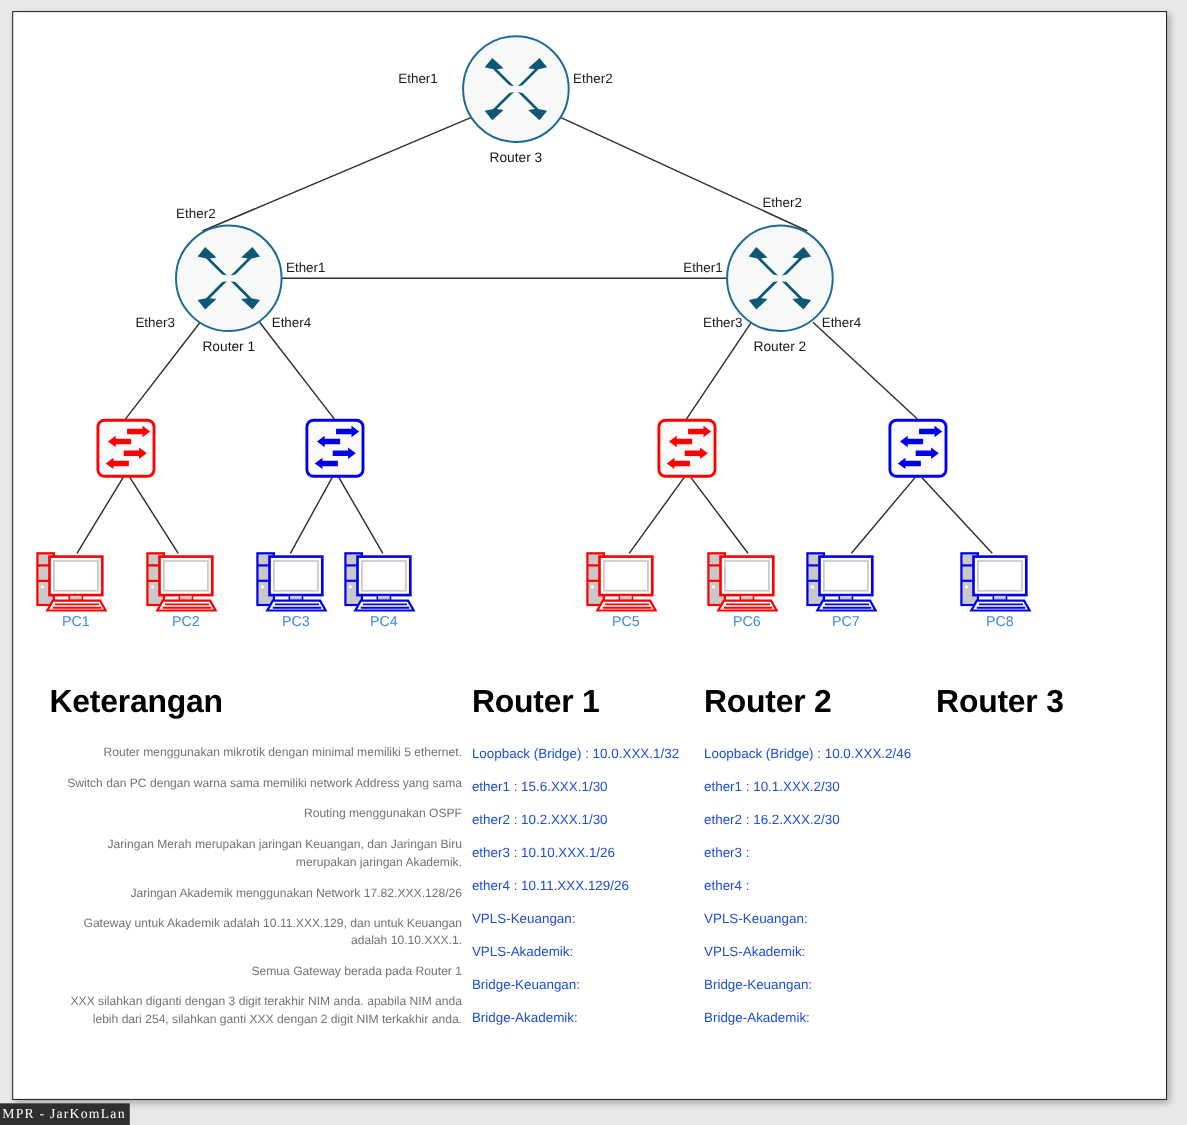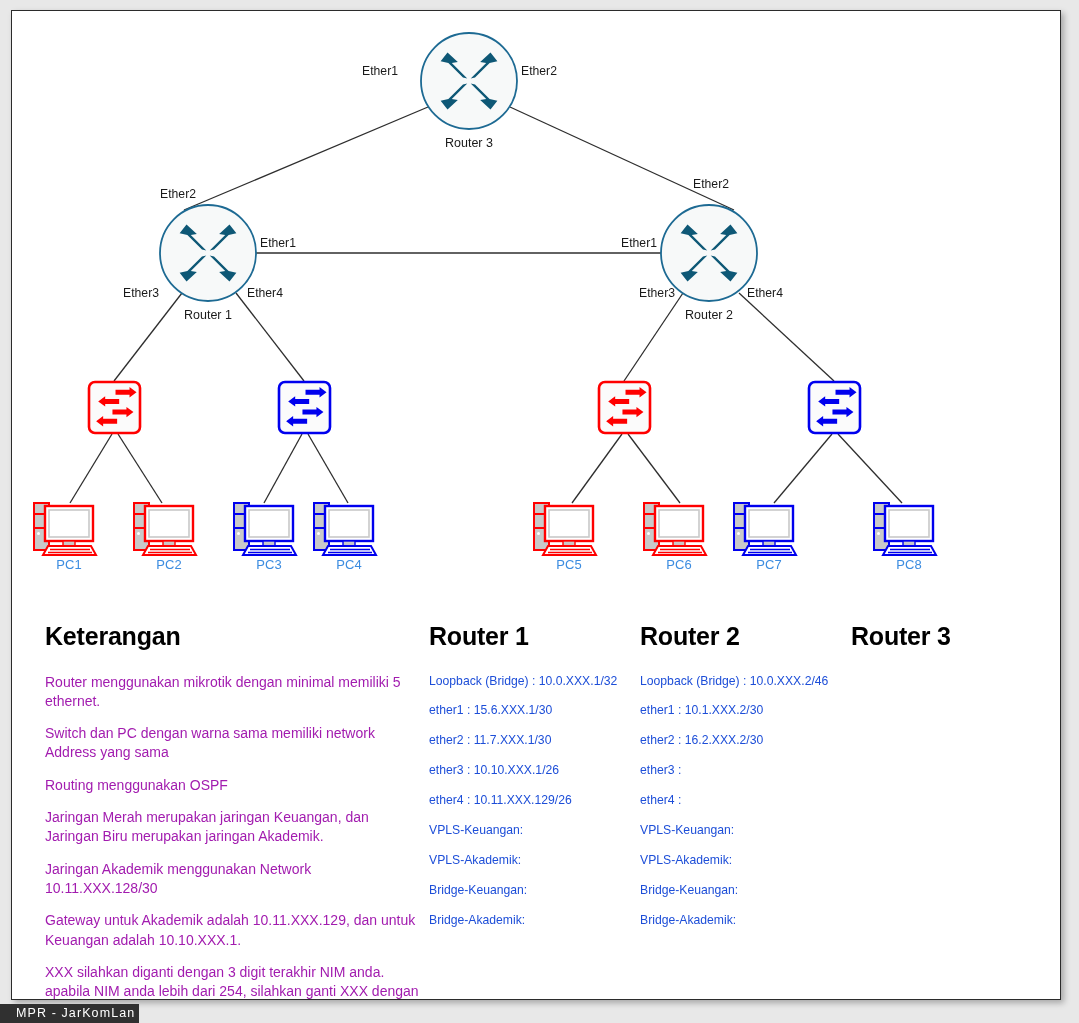--- a/index.html
+++ b/index.html
@@ -31,45 +31,46 @@
     position: absolute;
     left: 0;
     top: 0;
   }
   .statusbar {
     position: absolute;
     left: 0px;
     bottom: 0px;
     background: #303030;
     color: #ffffff;
-    font-family: Liberation Sans, sans-serif;
+    font-family: Liberation Serif, serif;
     font-size: 12.5px;
     letter-spacing: 1.1px;
-    padding: 2px 4px 3px 16px;
+    padding: 2px 4px 3px 2px;
     white-space: pre;
     z-index: 40;
   }
   
   .legend-col {
     position: absolute;
     box-sizing: border-box;
   }
   .col-title {
-    font-size: 25px;
+    font-size: 29px;
     font-weight: bold;
     color: #000000;
     margin: 0 0 22px 0;
     line-height: 1.1;
     letter-spacing: -0.2px;
   }
   .para {
-    font-size: 14px;
-    color: #a21caf;
+    font-size: 11px;
+    color: #737373;
     line-height: 1.38;
     margin-bottom: 13px;
+    text-align: right;
   }
   .cfg-line {
     font-size: 12.2px;
     color: #1d4ed8;
     line-height: 1.35;
     margin-bottom: 13.5px;
     white-space: nowrap;
   }
   
 </style>
@@ -303,32 +304,33 @@
         </g>
     </svg>
 
     <div class="legend-col" style="left:33px; top:612px; width:375px;">
       <div class="col-title">Keterangan</div>
       <div id="keterangan-items">
           <div class="para">Router menggunakan mikrotik dengan minimal memiliki 5 ethernet.</div>
           <div class="para">Switch dan PC dengan warna sama memiliki network Address yang sama</div>
           <div class="para">Routing menggunakan OSPF</div>
           <div class="para">Jaringan Merah merupakan jaringan Keuangan, dan Jaringan Biru merupakan jaringan Akademik.</div>
-          <div class="para">Jaringan Akademik menggunakan Network 10.11.XXX.128/30</div>
+          <div class="para">Jaringan Akademik menggunakan Network 17.82.XXX.128/26</div>
           <div class="para">Gateway untuk Akademik adalah 10.11.XXX.129, dan untuk Keuangan adalah 10.10.XXX.1.</div>
+          <div class="para">Semua Gateway berada pada Router 1</div>
           <div class="para">XXX silahkan diganti dengan 3 digit terakhir NIM anda. apabila NIM anda lebih dari 254, silahkan ganti XXX dengan 2 digit NIM terkakhir anda.</div>
         </div>
     </div>
 
     <div class="legend-col" style="left:417px; top:612px; width:215px;">
       <div class="col-title">Router 1</div>
       <div id="router1-lines">
           <div class="cfg-line">Loopback (Bridge) : 10.0.XXX.1/32</div>
           <div class="cfg-line">ether1 : 15.6.XXX.1/30</div>
-          <div class="cfg-line">ether2 : 11.7.XXX.1/30</div>
+          <div class="cfg-line">ether2 : 10.2.XXX.1/30</div>
           <div class="cfg-line">ether3 : 10.10.XXX.1/26</div>
           <div class="cfg-line">ether4 : 10.11.XXX.129/26</div>
           <div class="cfg-line">VPLS-Keuangan:</div>
           <div class="cfg-line">VPLS-Akademik:</div>
           <div class="cfg-line">Bridge-Keuangan:</div>
           <div class="cfg-line">Bridge-Akademik:</div>
         </div>
     </div>
 
     <div class="legend-col" style="left:628px; top:612px; width:215px;">

